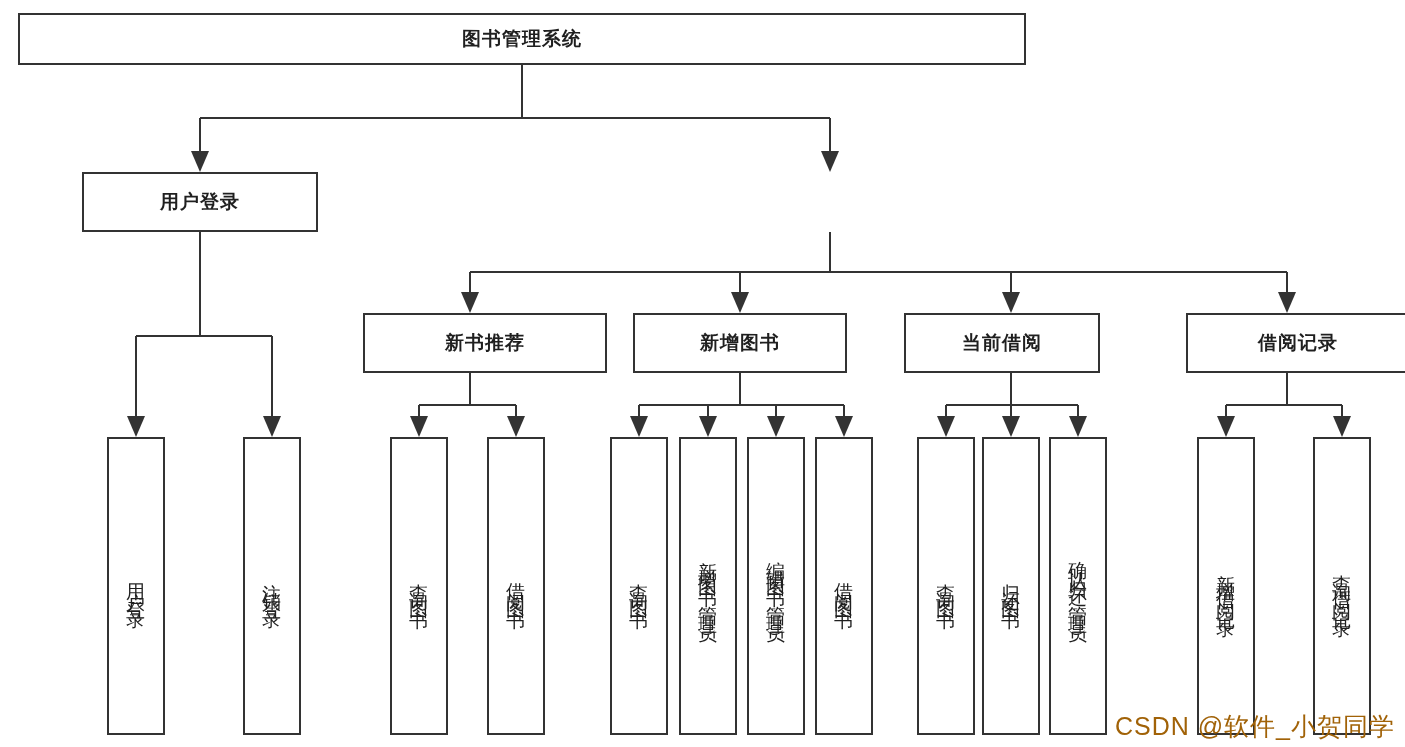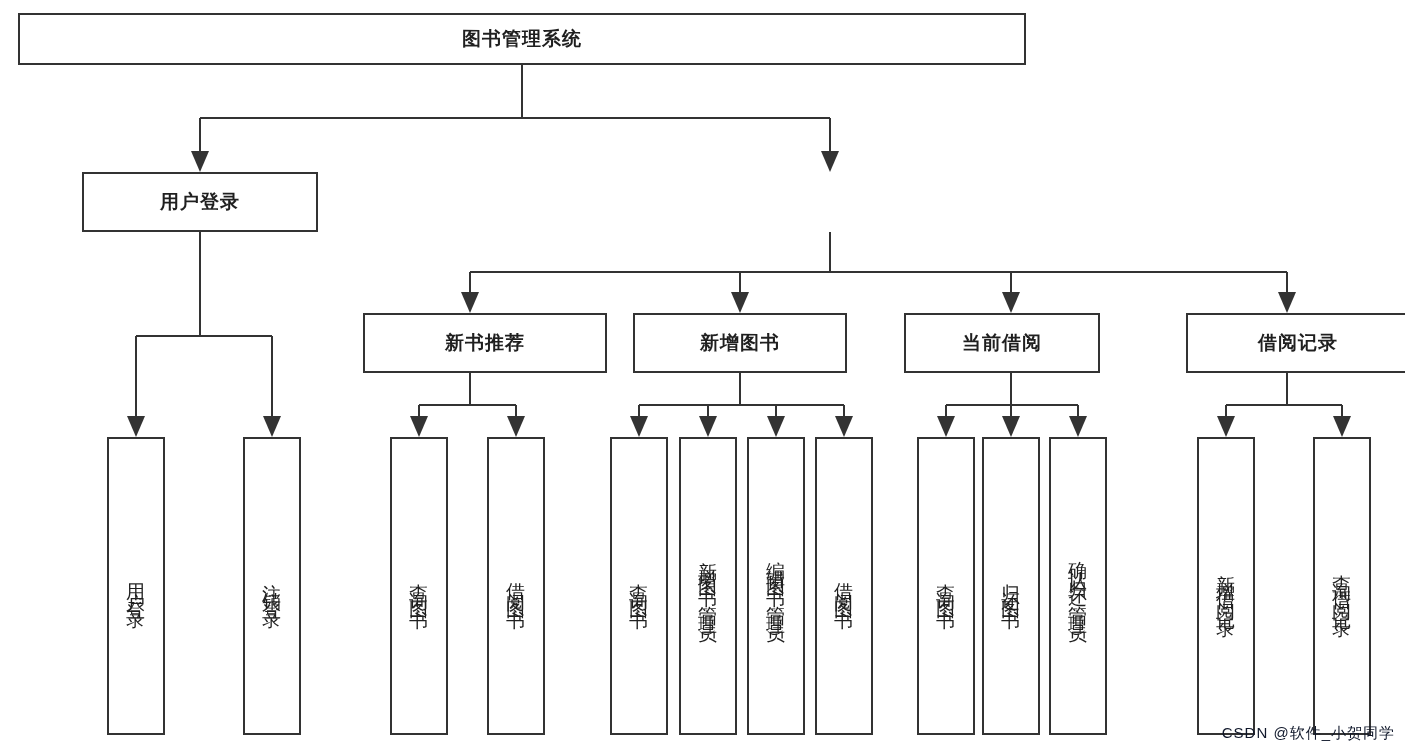--- a/index.html
+++ b/index.html
@@ -79,22 +79,22 @@
   .l-c1 { left: 917px; }
   .l-c2 { left: 982px; }
   .l-c3 { left: 1049px; }
   .l-r1 { left: 1197px; }
   .l-r2 { left: 1313px; }
 
   .watermark {
     position: absolute;
     right: 10px;
     bottom: 4px;
-    font-size: 15px;
-    color: #0f172a;
+    font-size: 25px;
+    color: #a16207;
     z-index: 3;
     letter-spacing: 1px;
   }
 </style>
 </head>
 <body>
 
 <div class="canvas">
 
   <svg class="connectors" viewBox="0 0 1405 747" xmlns="http://www.w3.org/2000/svg">

